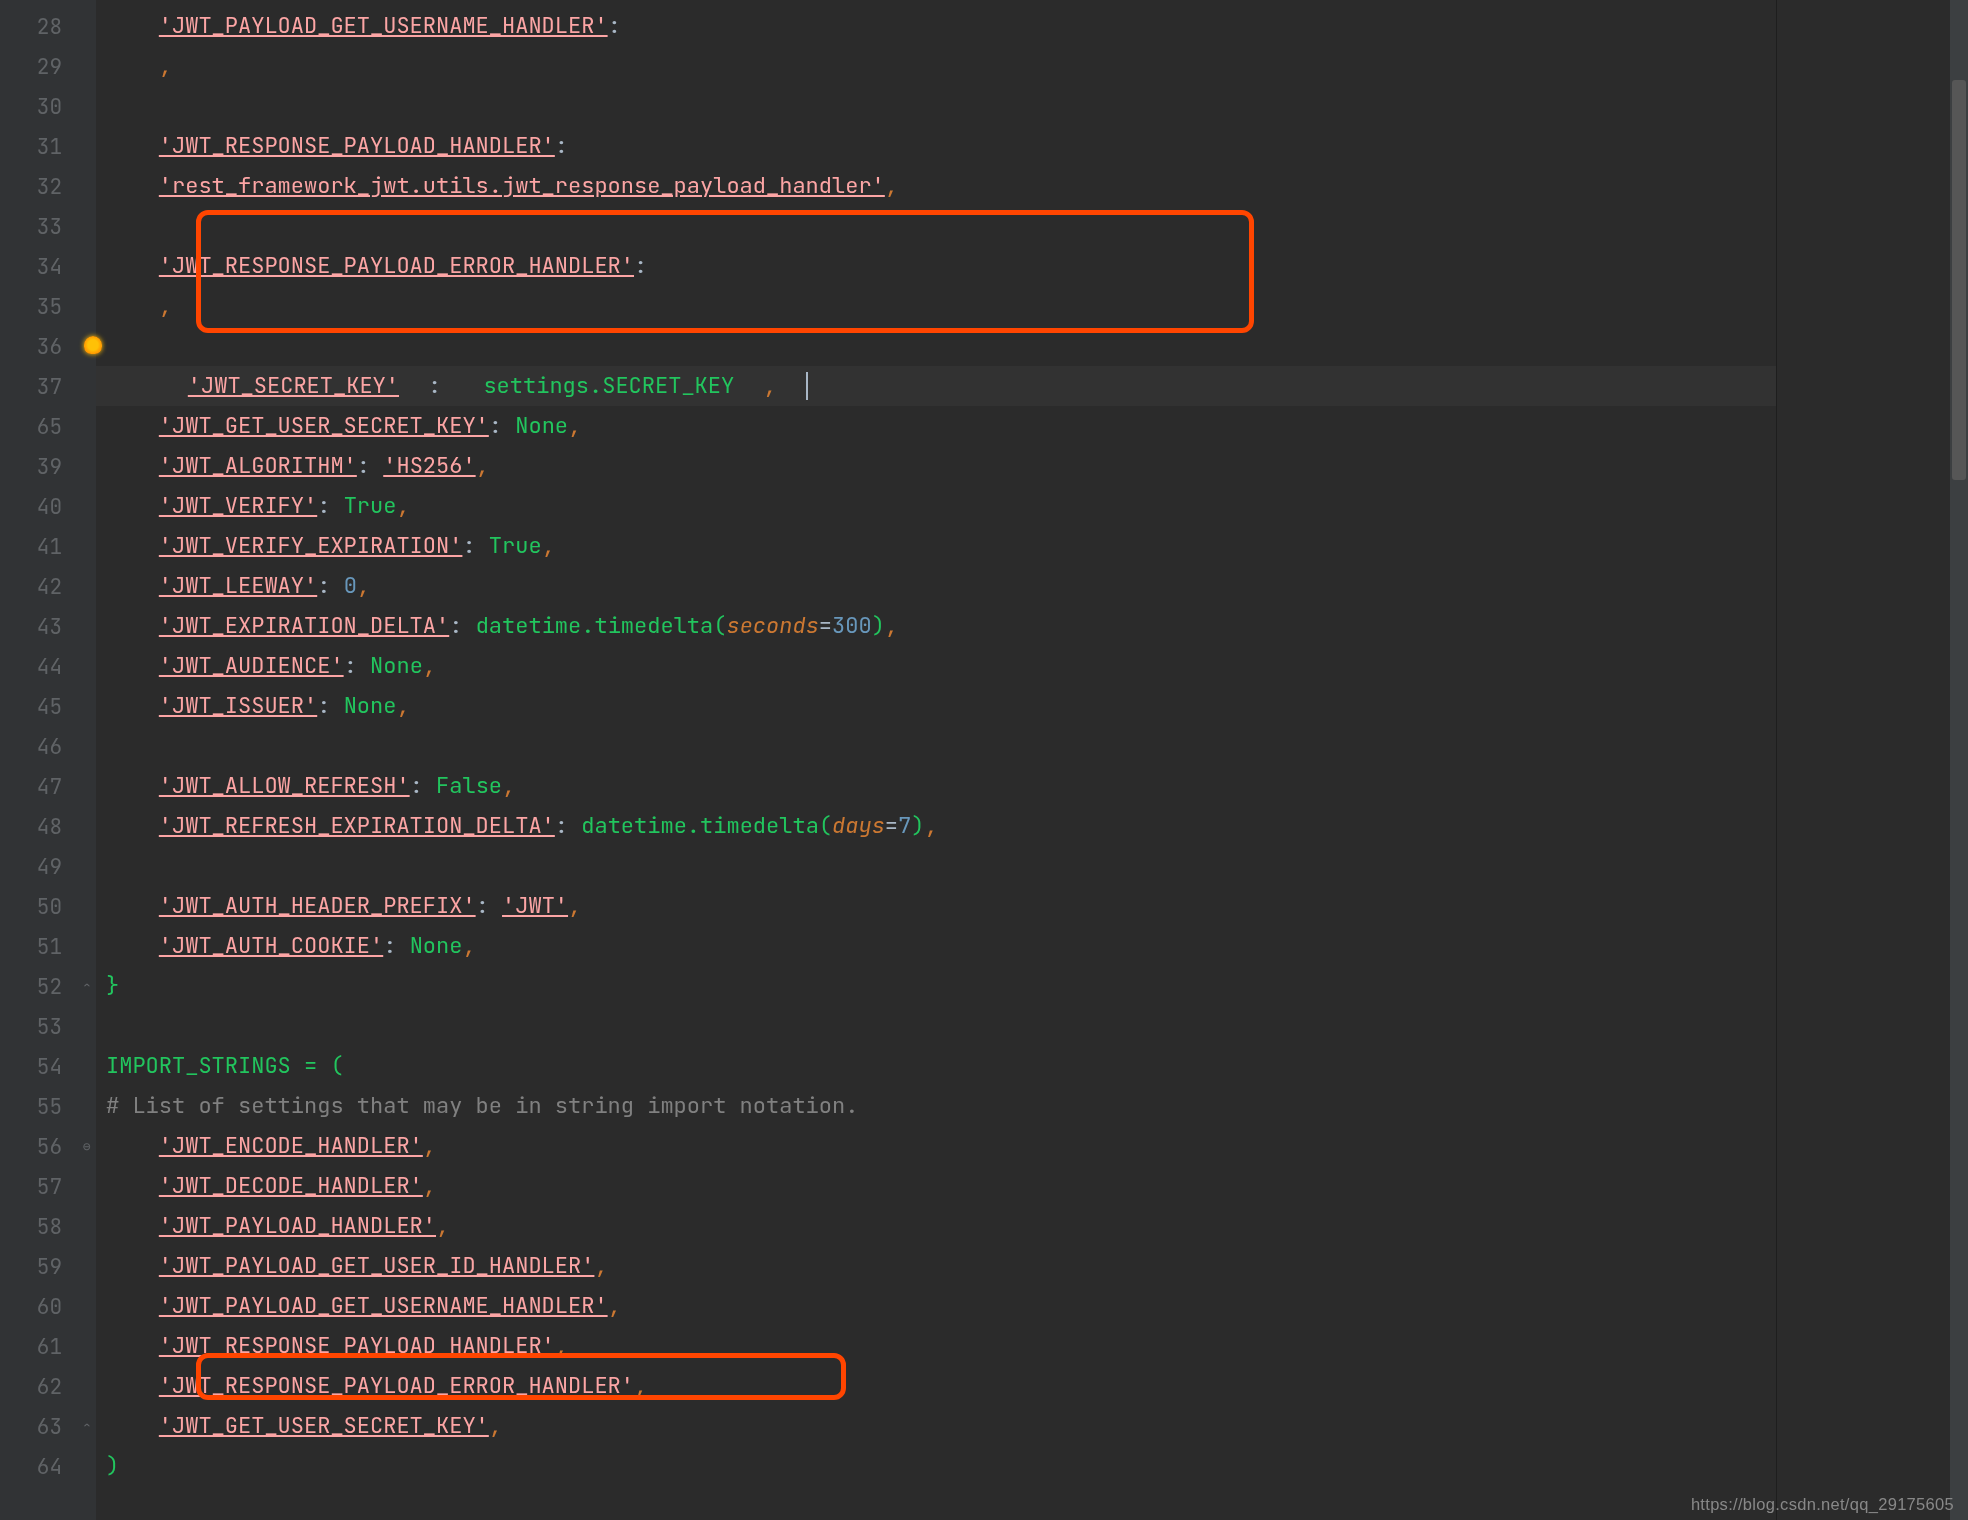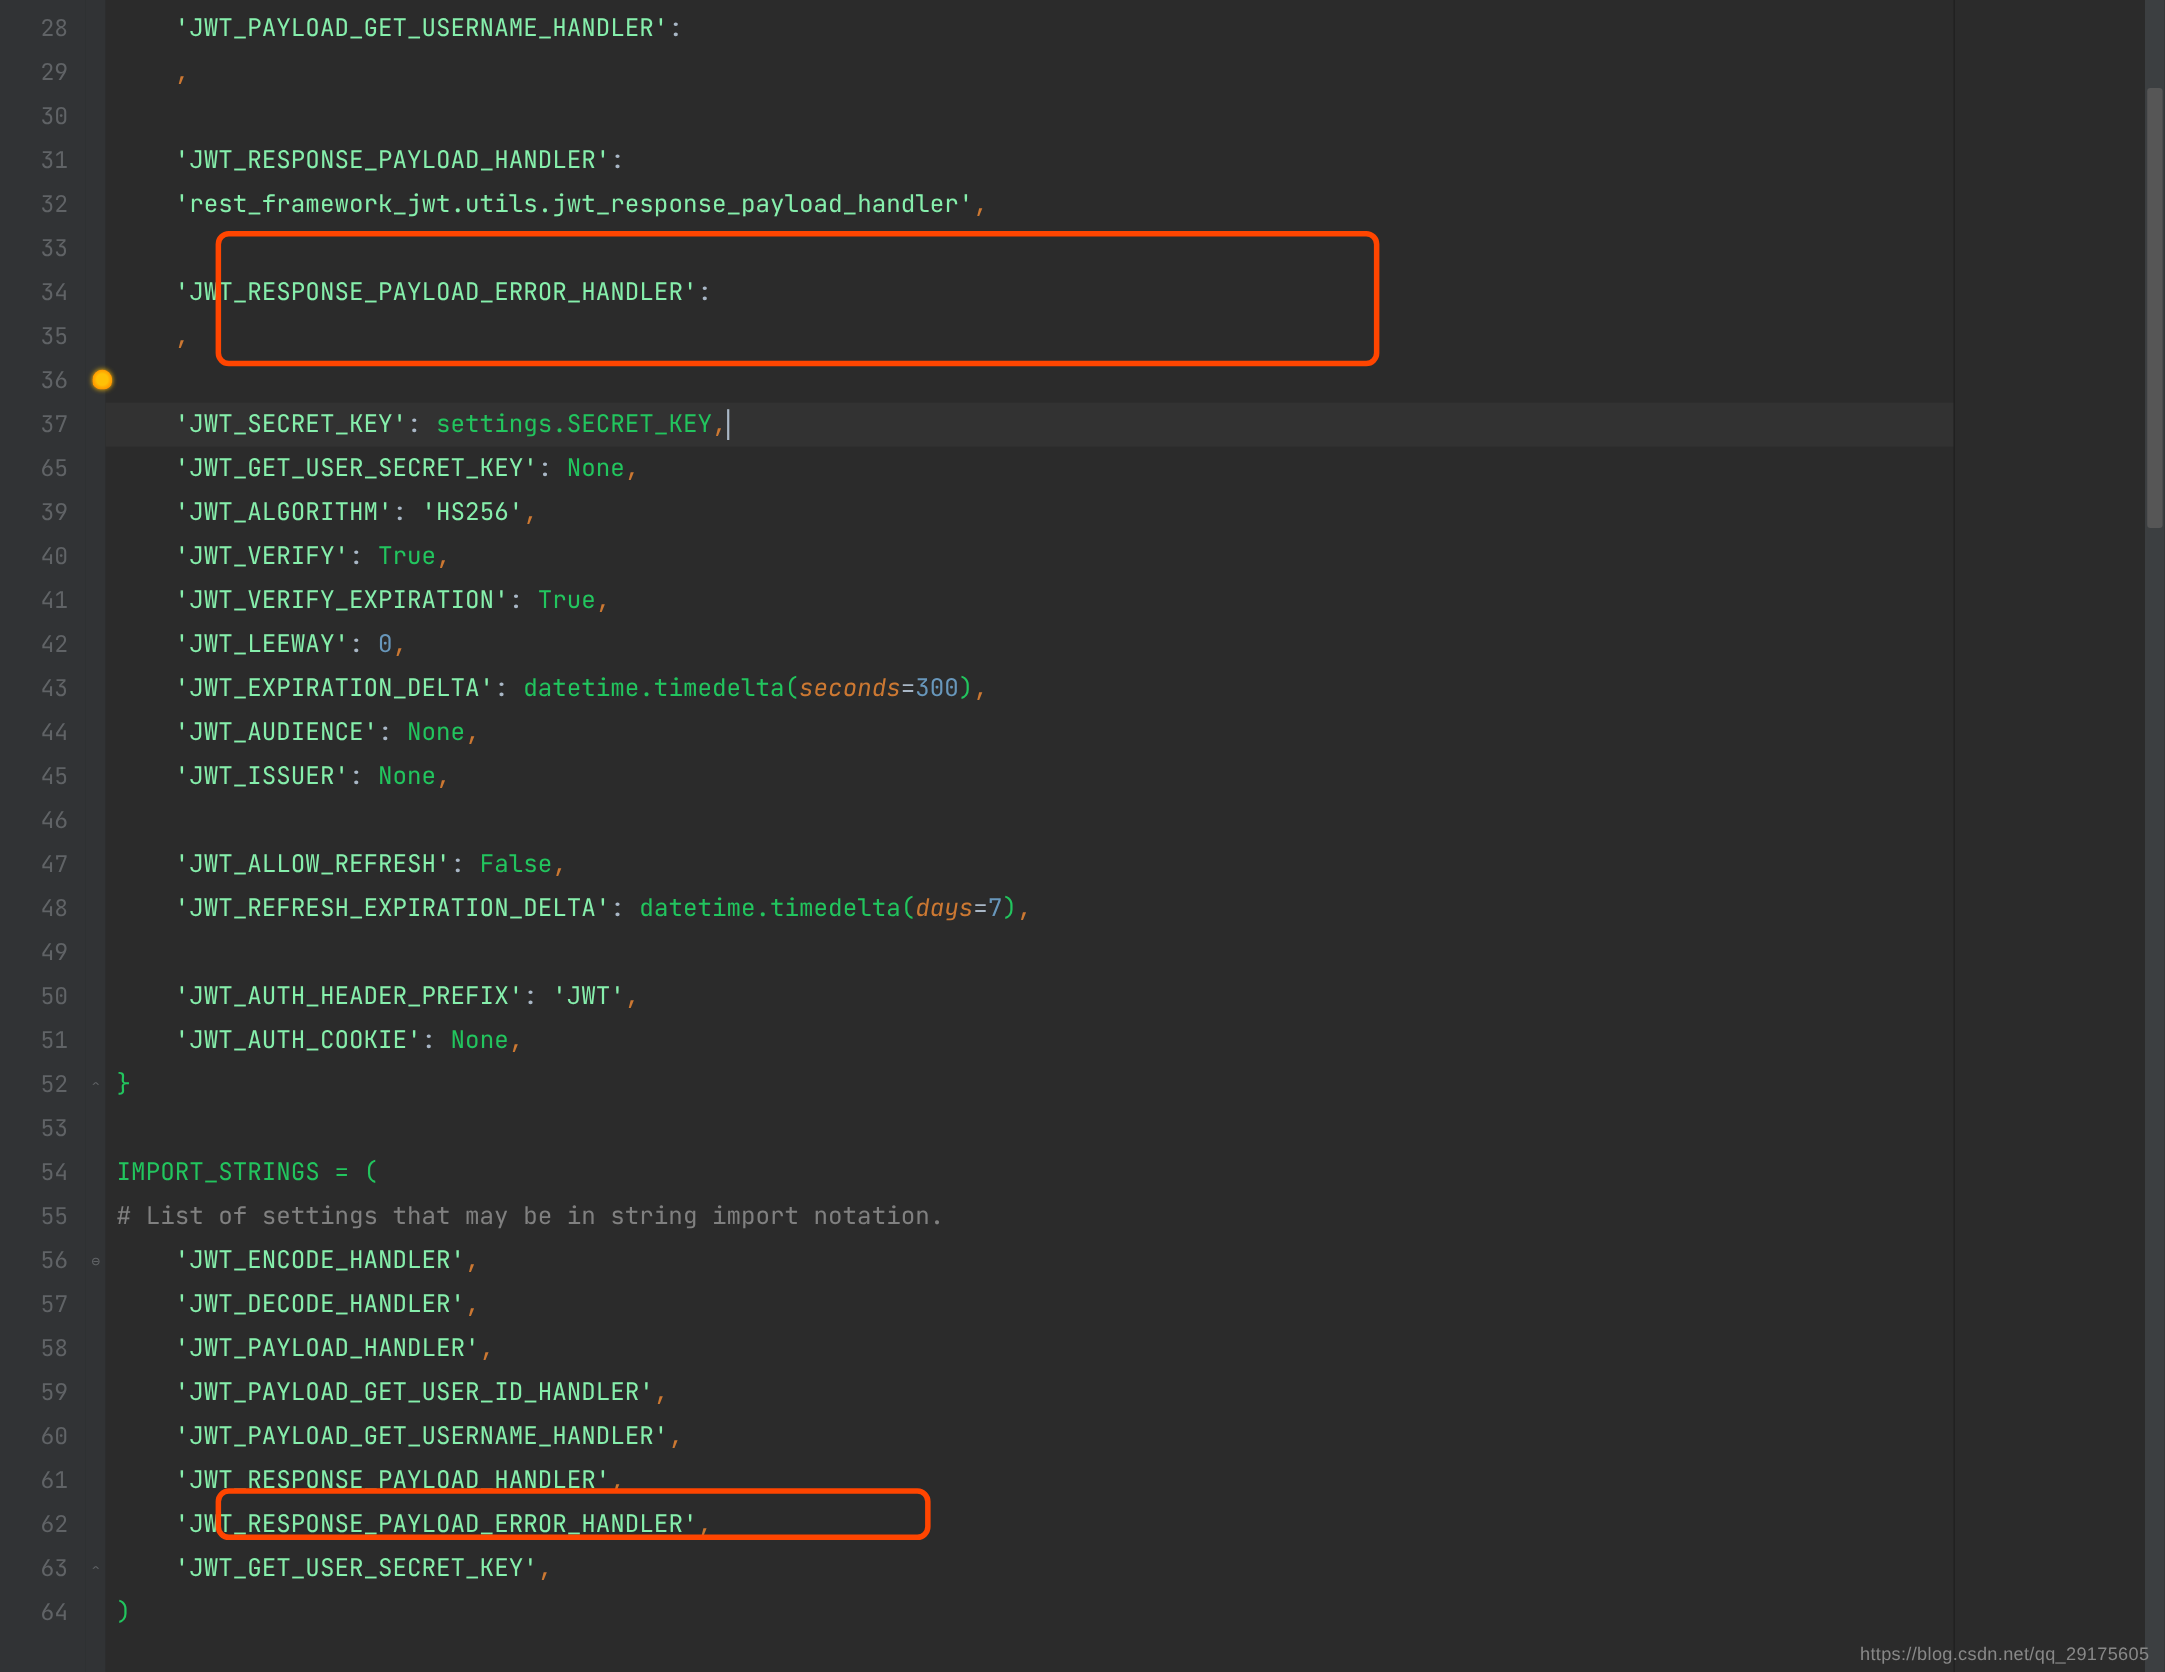--- a/index.html
+++ b/index.html
@@ -63,22 +63,23 @@
       align-items: center;
       white-space: pre;
       position: relative;
     }
     .code .line.active {
       background: #323232;
       margin-left: -10px;
       padding-left: 10px;
       margin-right: -100px;
       padding-right: 100px;
-    }
-    .str { color: #86efac; }
+      gap: 29px;
+    }
+    .str { color: #fca5a5; text-decoration: underline; }
     .kw-val { color: #22c55e; }
     .num { color: #6897bb; }
     .param { color: #cc7832; font-style: italic;}
     .punct { color: #cc7832; }
     .ident { color: #22c55e; }
     .comment { color: #808080; }
     .op { color: #a9b7c6; }
     .highlight-box {
       position: absolute;
       border: 5px solid #ff4500;

